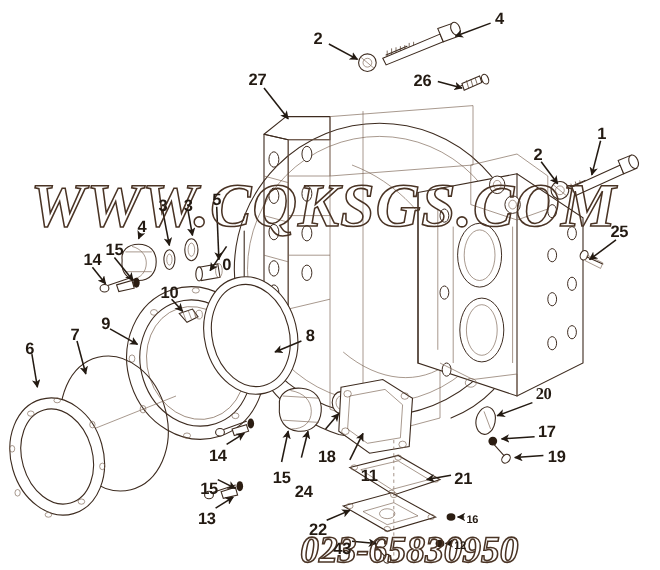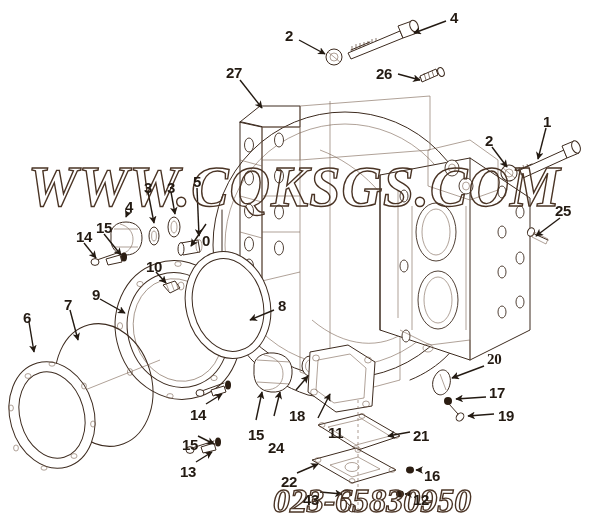--- a/index.html
+++ b/index.html
@@ -27,21 +27,21 @@
     position: absolute;
     font-family: "Liberation Sans", sans-serif;
     font-weight: bold;
     color: #231a12;
     font-size: 15px;
     line-height: 1;
     letter-spacing: -0.3px;
     white-space: nowrap;
     z-index: 40;
   }
-  .callout.small { font-size: 15px; }
+  .callout.small { font-size: 10px; }
   #watermark-layer {
     position: absolute;
     left: 0; top: 0;
     width: 548px; height: 518px;
     pointer-events: none;
     z-index: 30;
   }
   .wm {
     position: absolute;
     font-family: "Liberation Serif", serif;

